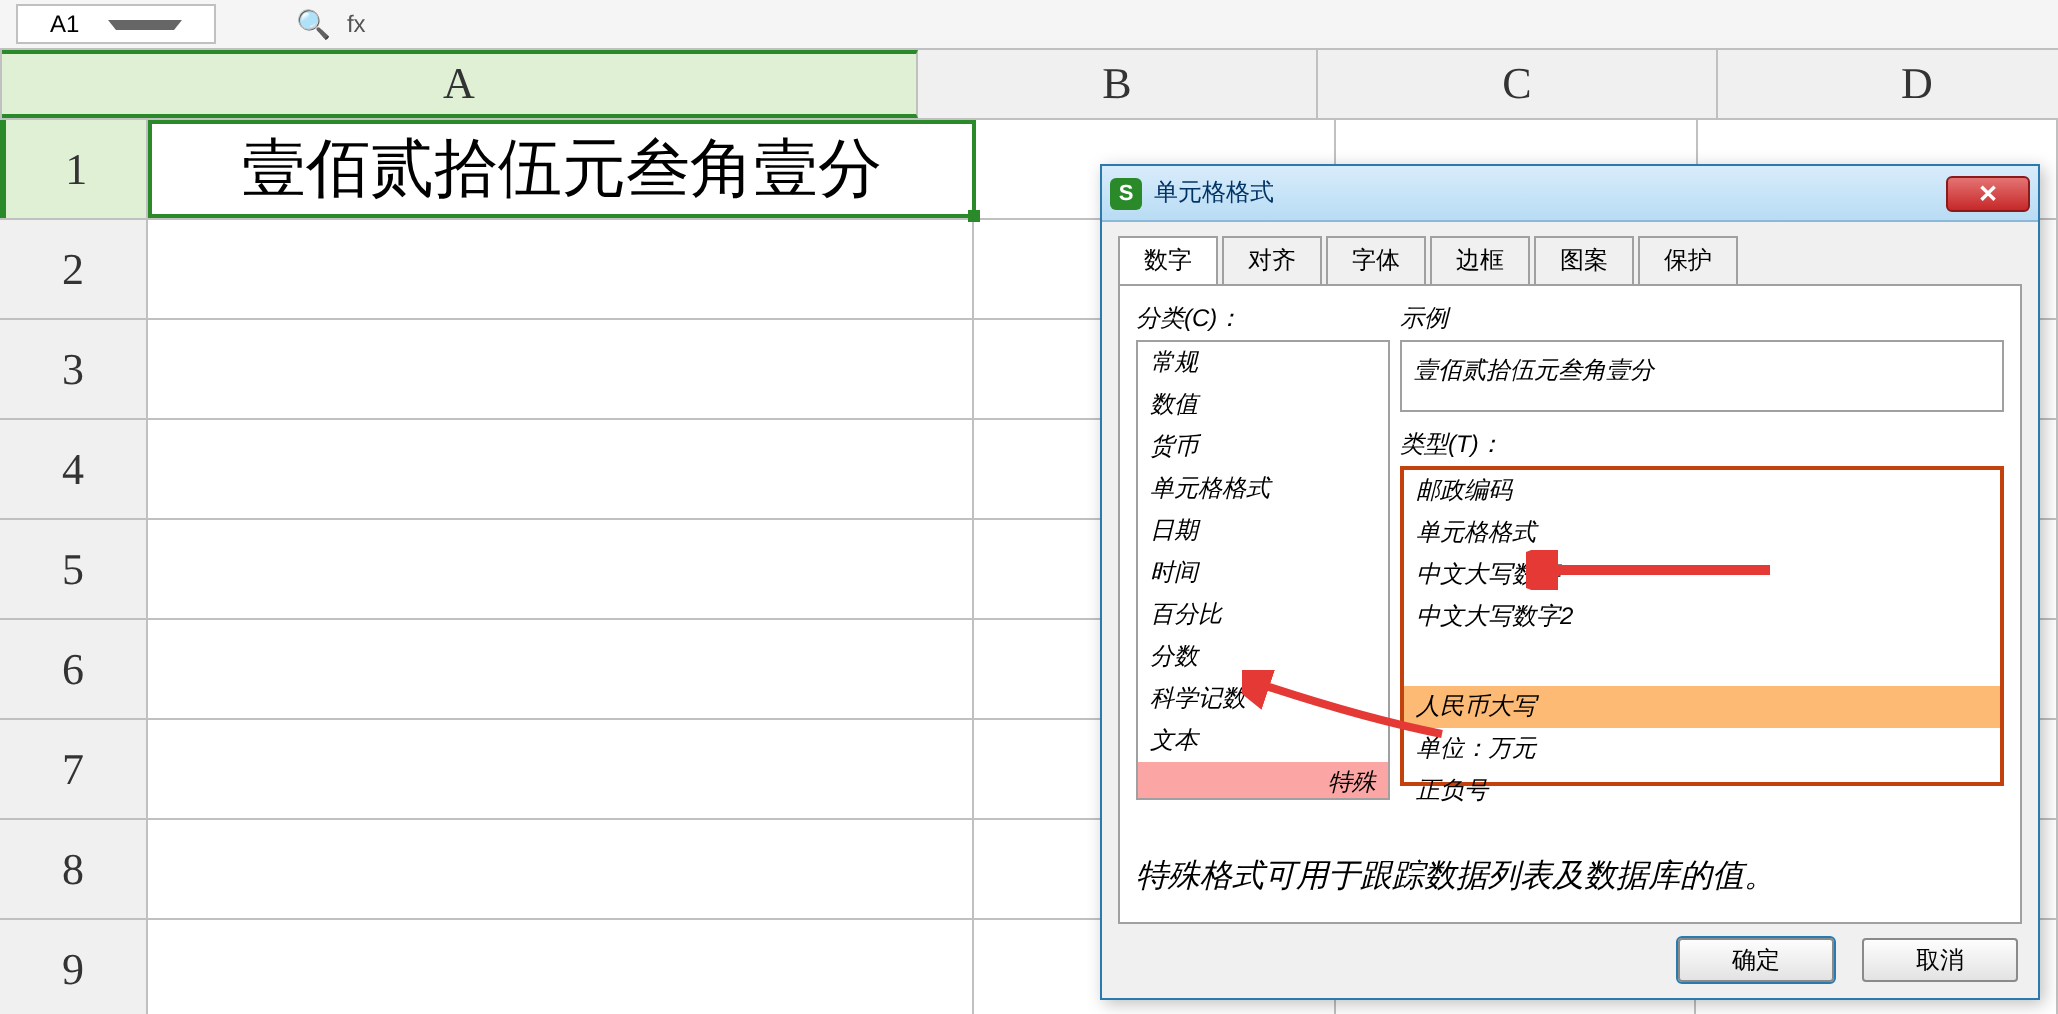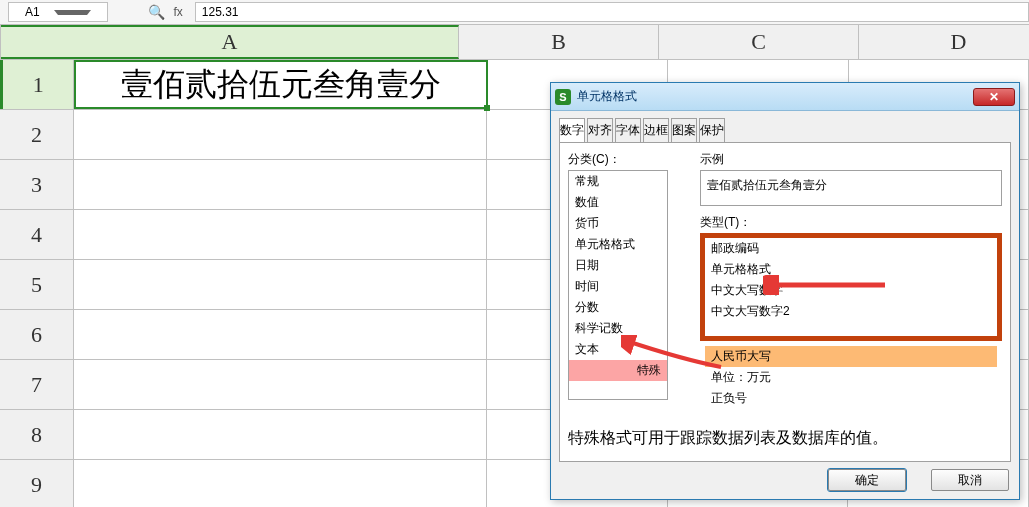--- a/index.html
+++ b/index.html
@@ -32,51 +32,50 @@
 .cell.sel { border: 2px solid #2a8a2a; display: flex; align-items: center; justify-content: center; font-size: 32px; font-family: "SimSun", serif; color: #000; position: relative; }
 .cell.sel::after { content:""; position:absolute; right:-4px; bottom:-4px; width:6px; height:6px; background:#2a8a2a; }
 
 
 .dialog { position: absolute; left: 550px; top: 82px; width: 470px; height: 418px; background: #f0f0f0; border: 1px solid #2a7ab0; box-shadow: 2px 2px 8px rgba(0,0,0,0.25); }
 .titlebar { height: 28px; background: linear-gradient(#d8ecfb, #b8dcf4); display: flex; align-items: center; padding: 0 4px; border-bottom: 1px solid #8ab8d8; }
 .tb-icon { width: 16px; height: 16px; background: #2a8a2a; border-radius: 3px; display: flex; align-items: center; justify-content: center; color: #fff; font-size: 11px; font-weight: bold; }
 .tb-title { margin-left: 6px; font-size: 12px; color: #003366; flex: 1; }
 .tb-close { width: 42px; height: 18px; background: linear-gradient(#e57373,#c62828); border: 1px solid #8b1a1a; border-radius: 3px; color: #fff; display: flex; align-items: center; justify-content: center; font-size: 12px; font-weight:bold; }
 .tabs { display: flex; padding: 6px 8px 0 8px; }
-.tab { padding: 3px 0; font-size: 12px; border: 1px solid #a0a0a0; border-bottom: none; background: #f0f0f0; margin-right: 2px; cursor: pointer; position: relative; top: 1px; }
+.tab { padding: 3px 12px; font-size: 12px; border: 1px solid #a0a0a0; border-bottom: none; background: #f0f0f0; margin-right: 2px; cursor: pointer; position: relative; top: 1px; }
 .tab.active { background: #fff; border-bottom: 1px solid #fff; }
-.tab-body { margin: 0 8px 8px 8px; background: #fff; border: 1px solid #a0a0a0; padding: 8px; height: 320px; position: relative; }
+.tab-body { margin: 0 8px 8px 8px; background: #fff; border: 1px solid #a0a0a0; padding: 8px; height: 320px; position: relative; font-style: italic; }
 .cat-label, .type-label, .sample-label { font-size: 12px; margin-bottom: 2px; }
-.cat-list { width: 100px; height: 230px; border: 1px solid #a0a0a0; overflow: hidden; }
+.cat-list { width: 127px; height: 230px; border: 1px solid #a0a0a0; overflow: hidden; }
 .cat-list div, .type-list div { font-size: 12px; padding: 2px 6px; cursor: default; }
 .cat-list .sel { background: #fca5a5; text-align: right; }
 .right-pane { position: absolute; left: 140px; top: 8px; right: 8px; }
 .sample-box { border: 1px solid #a0a0a0; padding: 6px; font-size: 12px; margin-bottom: 8px; margin-top:2px; height: 36px; }
-.type-list { border: 5px solid #c2410c; height: 108px; margin-top:2px; }
+.type-list { border: 2px solid #c2410c; height: 160px; margin-top:2px; }
 .type-list .sel { background: #fdba74; margin-top: 24px; }
 .note { font-size: 16px; position: absolute; left: 8px; bottom: 12px; }
-.dlg-buttons { position: absolute; right: 10px; bottom: 8px; display: flex; gap: 25px; }
+.dlg-buttons { position: absolute; right: 10px; bottom: 8px; display: flex; gap: 14px; }
 .dlg-buttons button { width: 78px; height: 22px; font-size: 12px; background: linear-gradient(#fdfdfd,#e3e3e3); border: 1px solid #8a8a8a; border-radius: 2px; cursor: pointer; }
 .dlg-buttons button.ok { outline: 1px solid #2a7ab0; }
 
 
 .arrow { position: absolute; pointer-events: none; }
 .arrow svg { display:block; }
 </style>
 </head>
 <body>
 
 <div class="formula-bar">
   <div class="name-box">
     <span>A1</span>
     <span class="dd"></span>
   </div>
   <span class="fb-zoom">🔍</span>
   <span class="fb-fx">fx</span>
-  <input class="formula-input" value="125.31" style="">
 </div>
 
 <div class="grid">
   <div class="col-headers">
     <div class="corner"></div>
     <div class="colh A">A</div>
     <div class="colh n">B</div>
     <div class="colh n">C</div>
     <div class="colh n">D</div>
   </div>
@@ -163,20 +162,21 @@
     </div>
   <div class="tab-body">
     <div class="cat-label">分类(C)：</div>
     <div class="cat-list" id="catlist">
         <div>常规</div>
         <div>数值</div>
         <div>货币</div>
         <div>单元格格式</div>
         <div>日期</div>
         <div>时间</div>
+        <div>百分比</div>
         <div>分数</div>
         <div>科学记数</div>
         <div>文本</div>
         <div class="sel">特殊</div>
       </div>
 
     <div class="right-pane">
       <div class="sample-label">示例</div>
       <div class="sample-box">
         <span>壹佰贰拾伍元叁角壹分</span>

